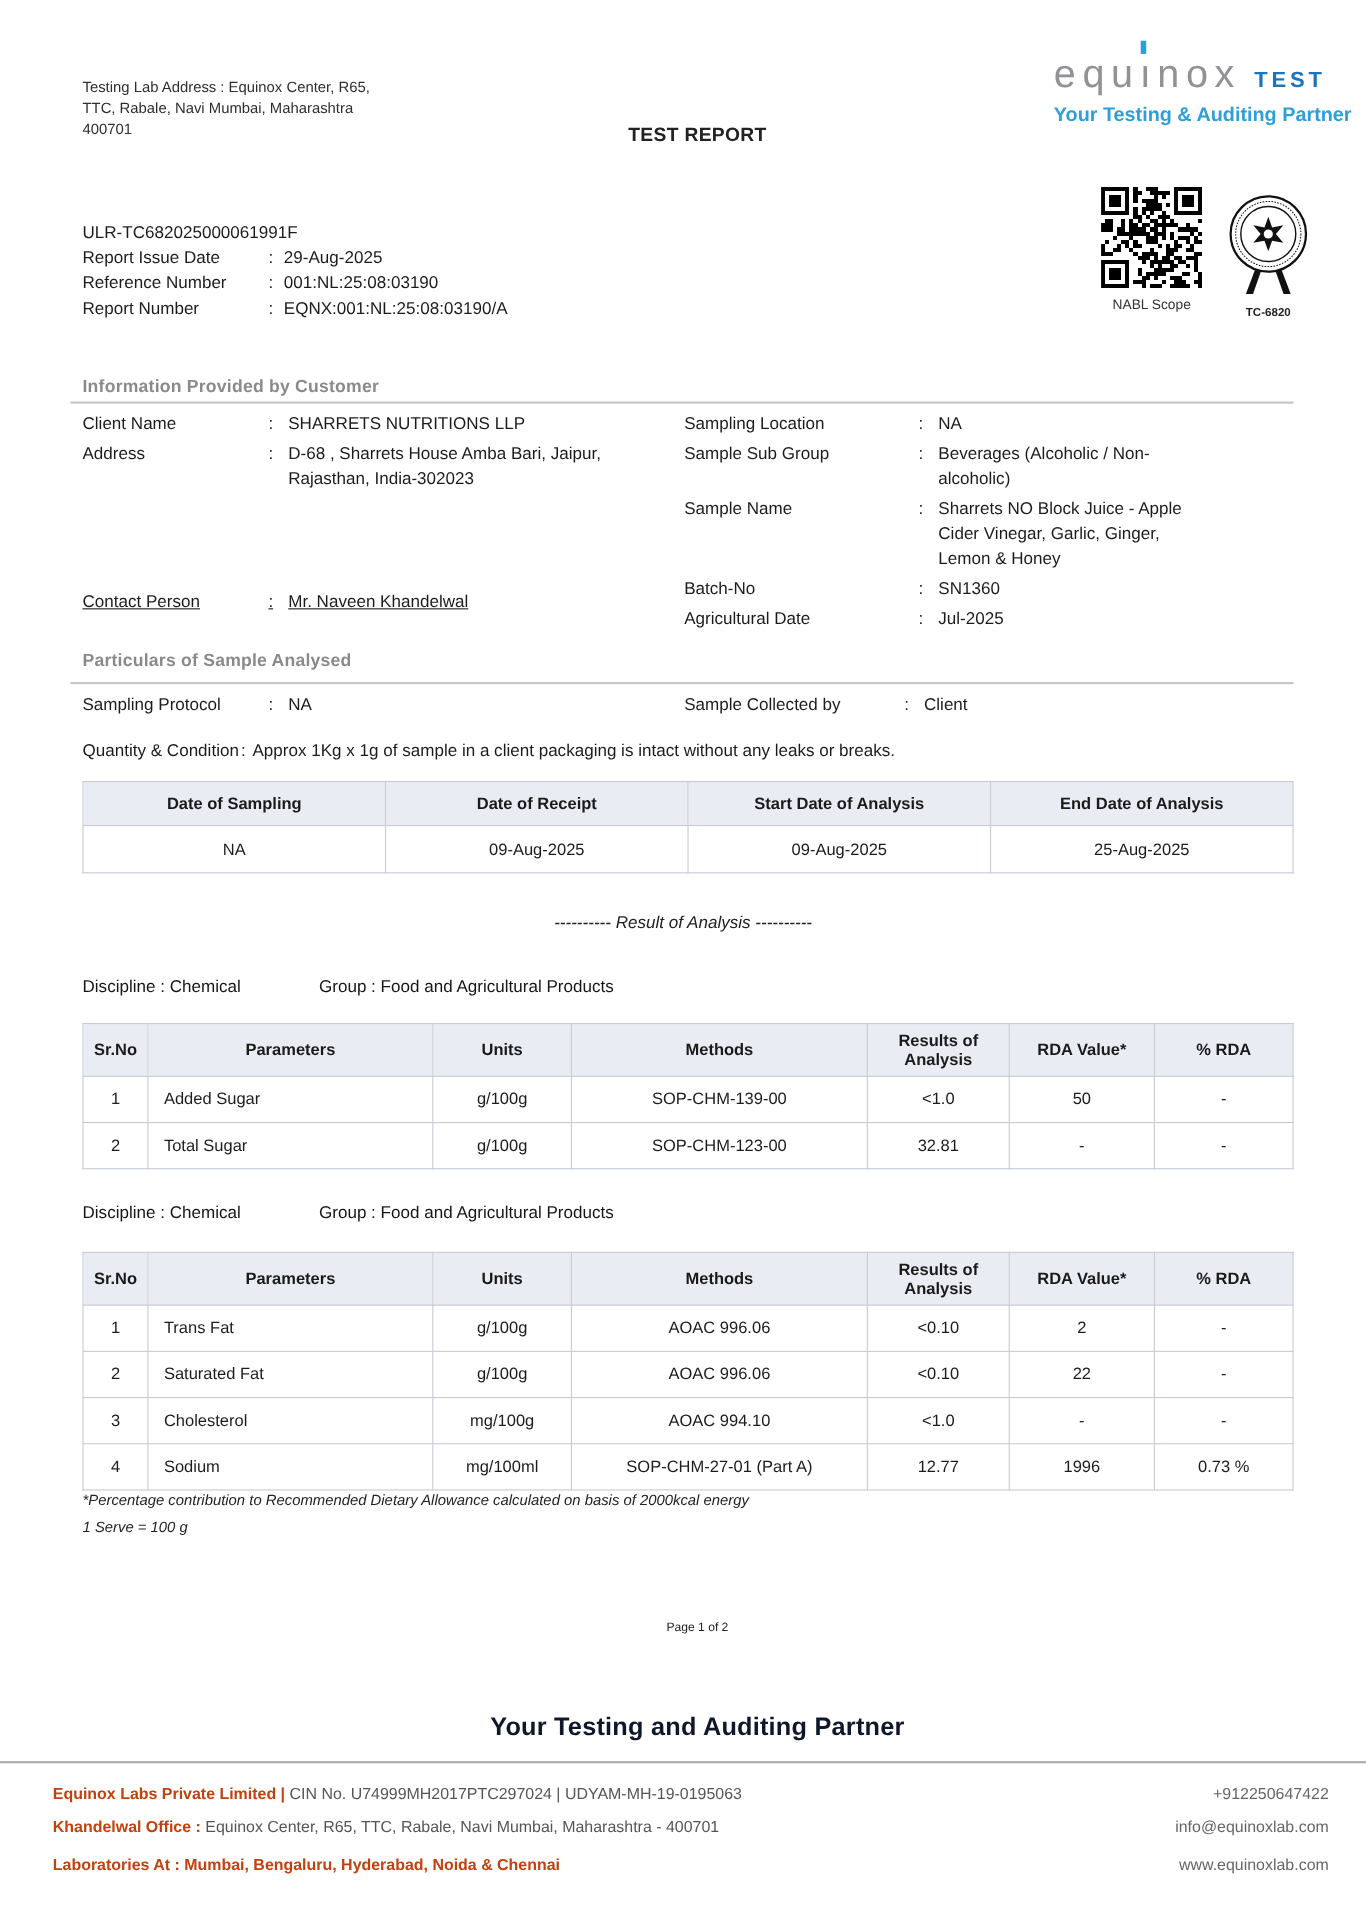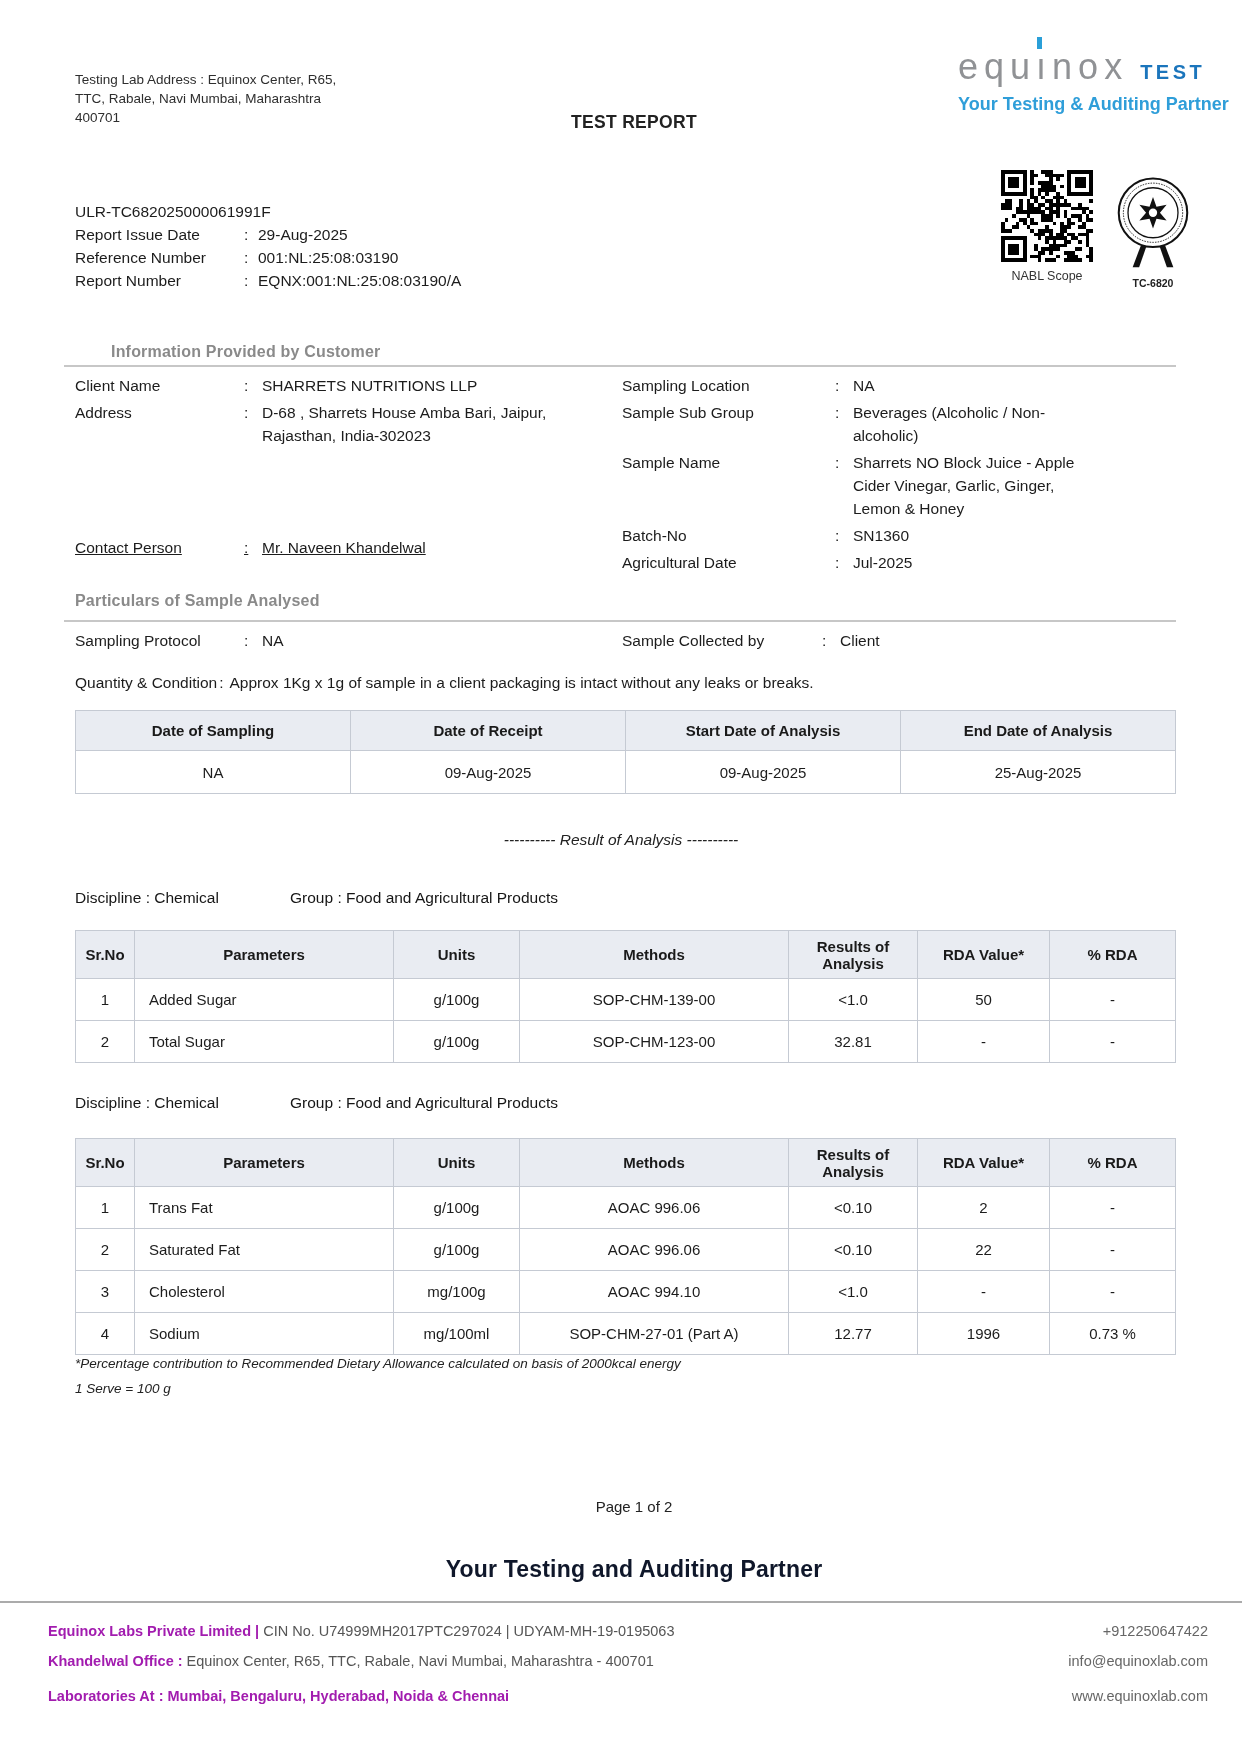--- a/index.html
+++ b/index.html
@@ -71,26 +71,26 @@
   .divider-line{top:831px; font-size:15.5px; color:#222; padding-left:0;}
   .discipline{font-size:15.5px; color:#161616;}
   .disc-1{left:75px; top:889px;}
   .disc-2{left:75px; top:1094px;}
   .discipline .grp{position:absolute; left:215px; white-space:nowrap;}
 
   .footnote{left:75px; font-size:13.5px; font-style:italic; color:#222;}
   .fn-1{top:1356px;}
   .fn-2{top:1381px;}
 
-  .page-ind{top:1474px; font-size:15px; color:#222;margin-top:24px;}
+  .page-ind{top:1474px; font-size:11px; color:#222;}
   .bottom-tagline{top:1556px; font-size:23px; font-weight:bold; color:#0f172a; letter-spacing:.2px;}
 
   .footer-line{top:1601px; left:0; width:1242px; height:2px; background:#ababab;}
   .f-row{left:48px; width:1160px; font-size:14.5px; color:#555; white-space:nowrap;}
-  .f-row .fb{font-weight:bold; color:#a21caf;}
+  .f-row .fb{font-weight:bold; color:#c2410c;}
   .f-row .fr-right{position:absolute; right:0; top:0; color:#666; font-weight:normal;}
   .f-1{top:1623px;} .f-2{top:1653px;} .f-3{top:1688px;}
 </style>
 </head>
 <body>
 
 <div id="page">
 
   <div class="abs lab-address">Testing Lab Address : Equinox Center, R65,
 TTC, Rabale, Navi Mumbai, Maharashtra
@@ -455,21 +455,21 @@
         <span>:</span>
         <span>001:NL:25:08:03190</span>
     </div>
     <div class="meta-row">
       <span>Report Number</span>
         <span>:</span>
         <span>EQNX:001:NL:25:08:03190/A</span>
     </div>
   </div>
 
-  <div class="abs sec-title" style="top:343px;margin-left:36px;">Information Provided by Customer</div>
+  <div class="abs sec-title" style="top:343px;">Information Provided by Customer</div>
   <div class="abs sec-line" style="top:365px;"></div>
 
   <div class="abs info-col left-col">
     <div class="info-row cols-left">
       <span>Client Name</span>
         <span>:</span>
         <span>SHARRETS NUTRITIONS LLP</span>
     </div>
     <div class="info-row cols-left">
       <span>Address</span>

